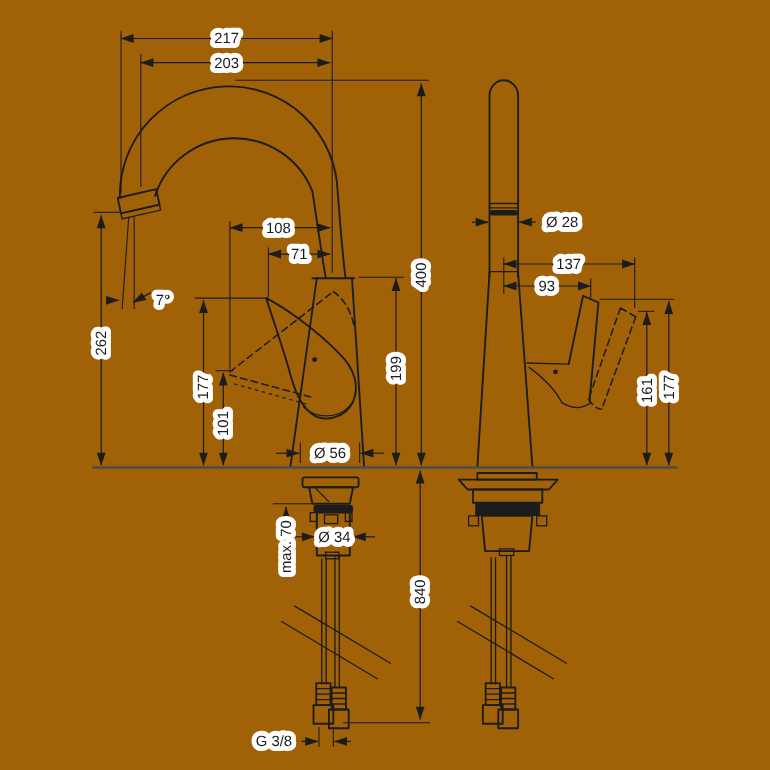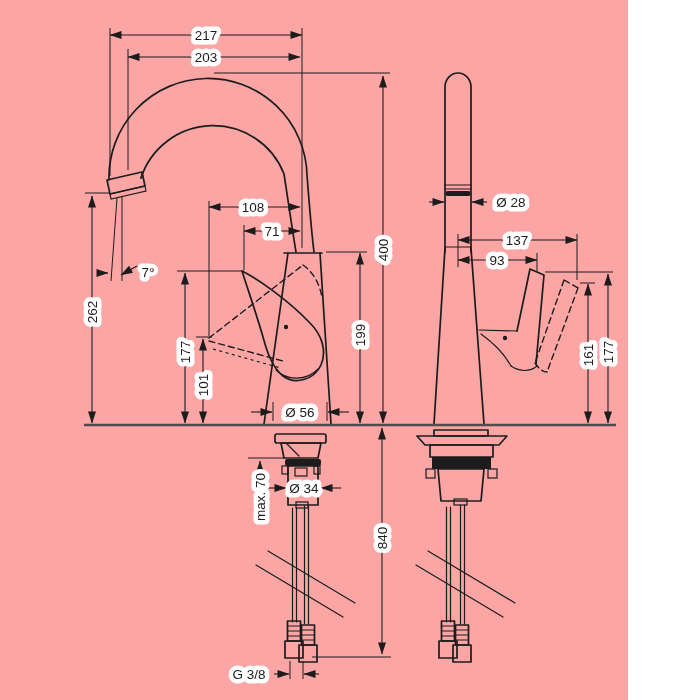--- a/index.html
+++ b/index.html
@@ -1,16 +1,16 @@
 <!DOCTYPE html>
 <html><head>
 <meta charset="utf-8">
 <style>
   html,body{margin:0;padding:0;background:#fff;}
-  .stage{width:628px;height:700px;position:relative;background:#fca5a5;overflow:hidden;
+  .stage{width:700px;height:700px;position:relative;background:#a16207;overflow:hidden;
          font-family:"Liberation Sans", sans-serif;}
   svg text{font-family:"Liberation Sans", sans-serif;}
   .lbl{font-size:13.5px;font-weight:500;fill:#1c1c1c;text-anchor:middle;
        paint-order:stroke fill;stroke:#ffffff;stroke-width:9px;stroke-linejoin:round;}
   .s {stroke:#1c1c1c;stroke-width:1.7;fill:none;stroke-linecap:round;stroke-linejoin:round;}
   .s2{stroke:#1c1c1c;stroke-width:1.2;fill:none;stroke-linecap:round;}
   .fill{fill:#1c1c1c;stroke:none;}
   .d {stroke:#1c1c1c;stroke-width:1.1;fill:none;}
   .ext{stroke:#1c1c1c;stroke-width:1;fill:none;}
   .dash{stroke:#1c1c1c;stroke-width:1.4;fill:none;stroke-dasharray:6 4;stroke-linecap:round;}

